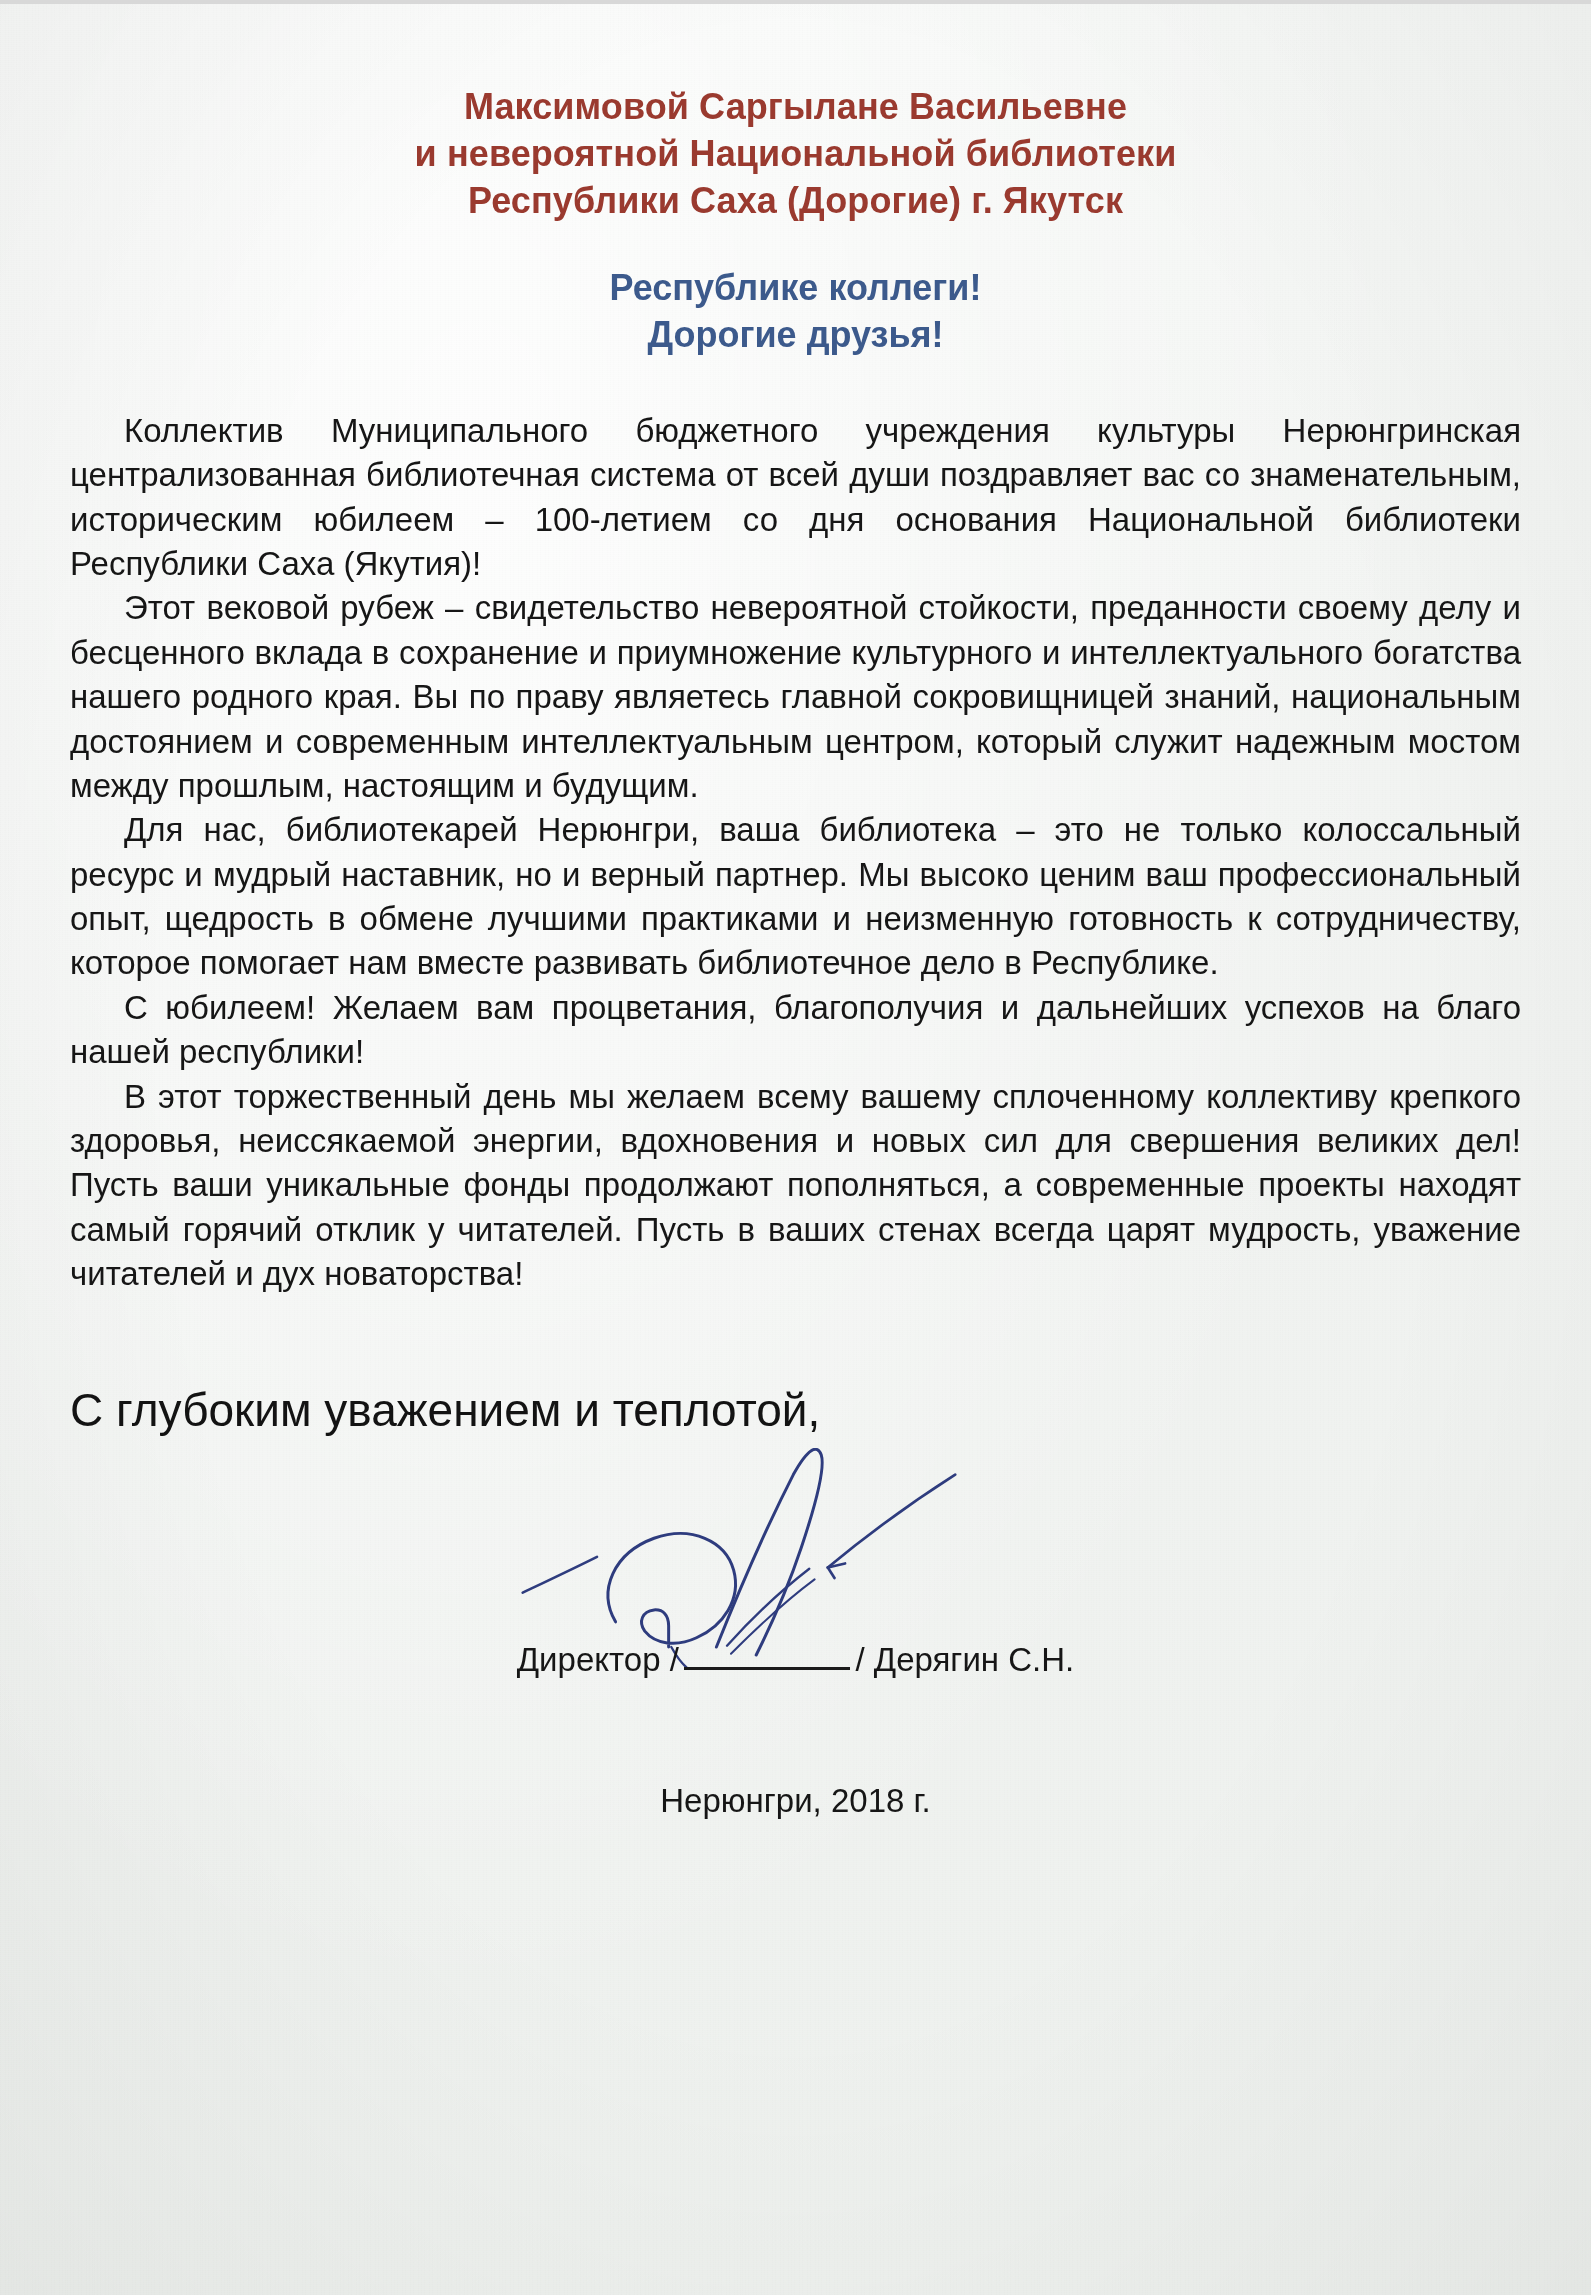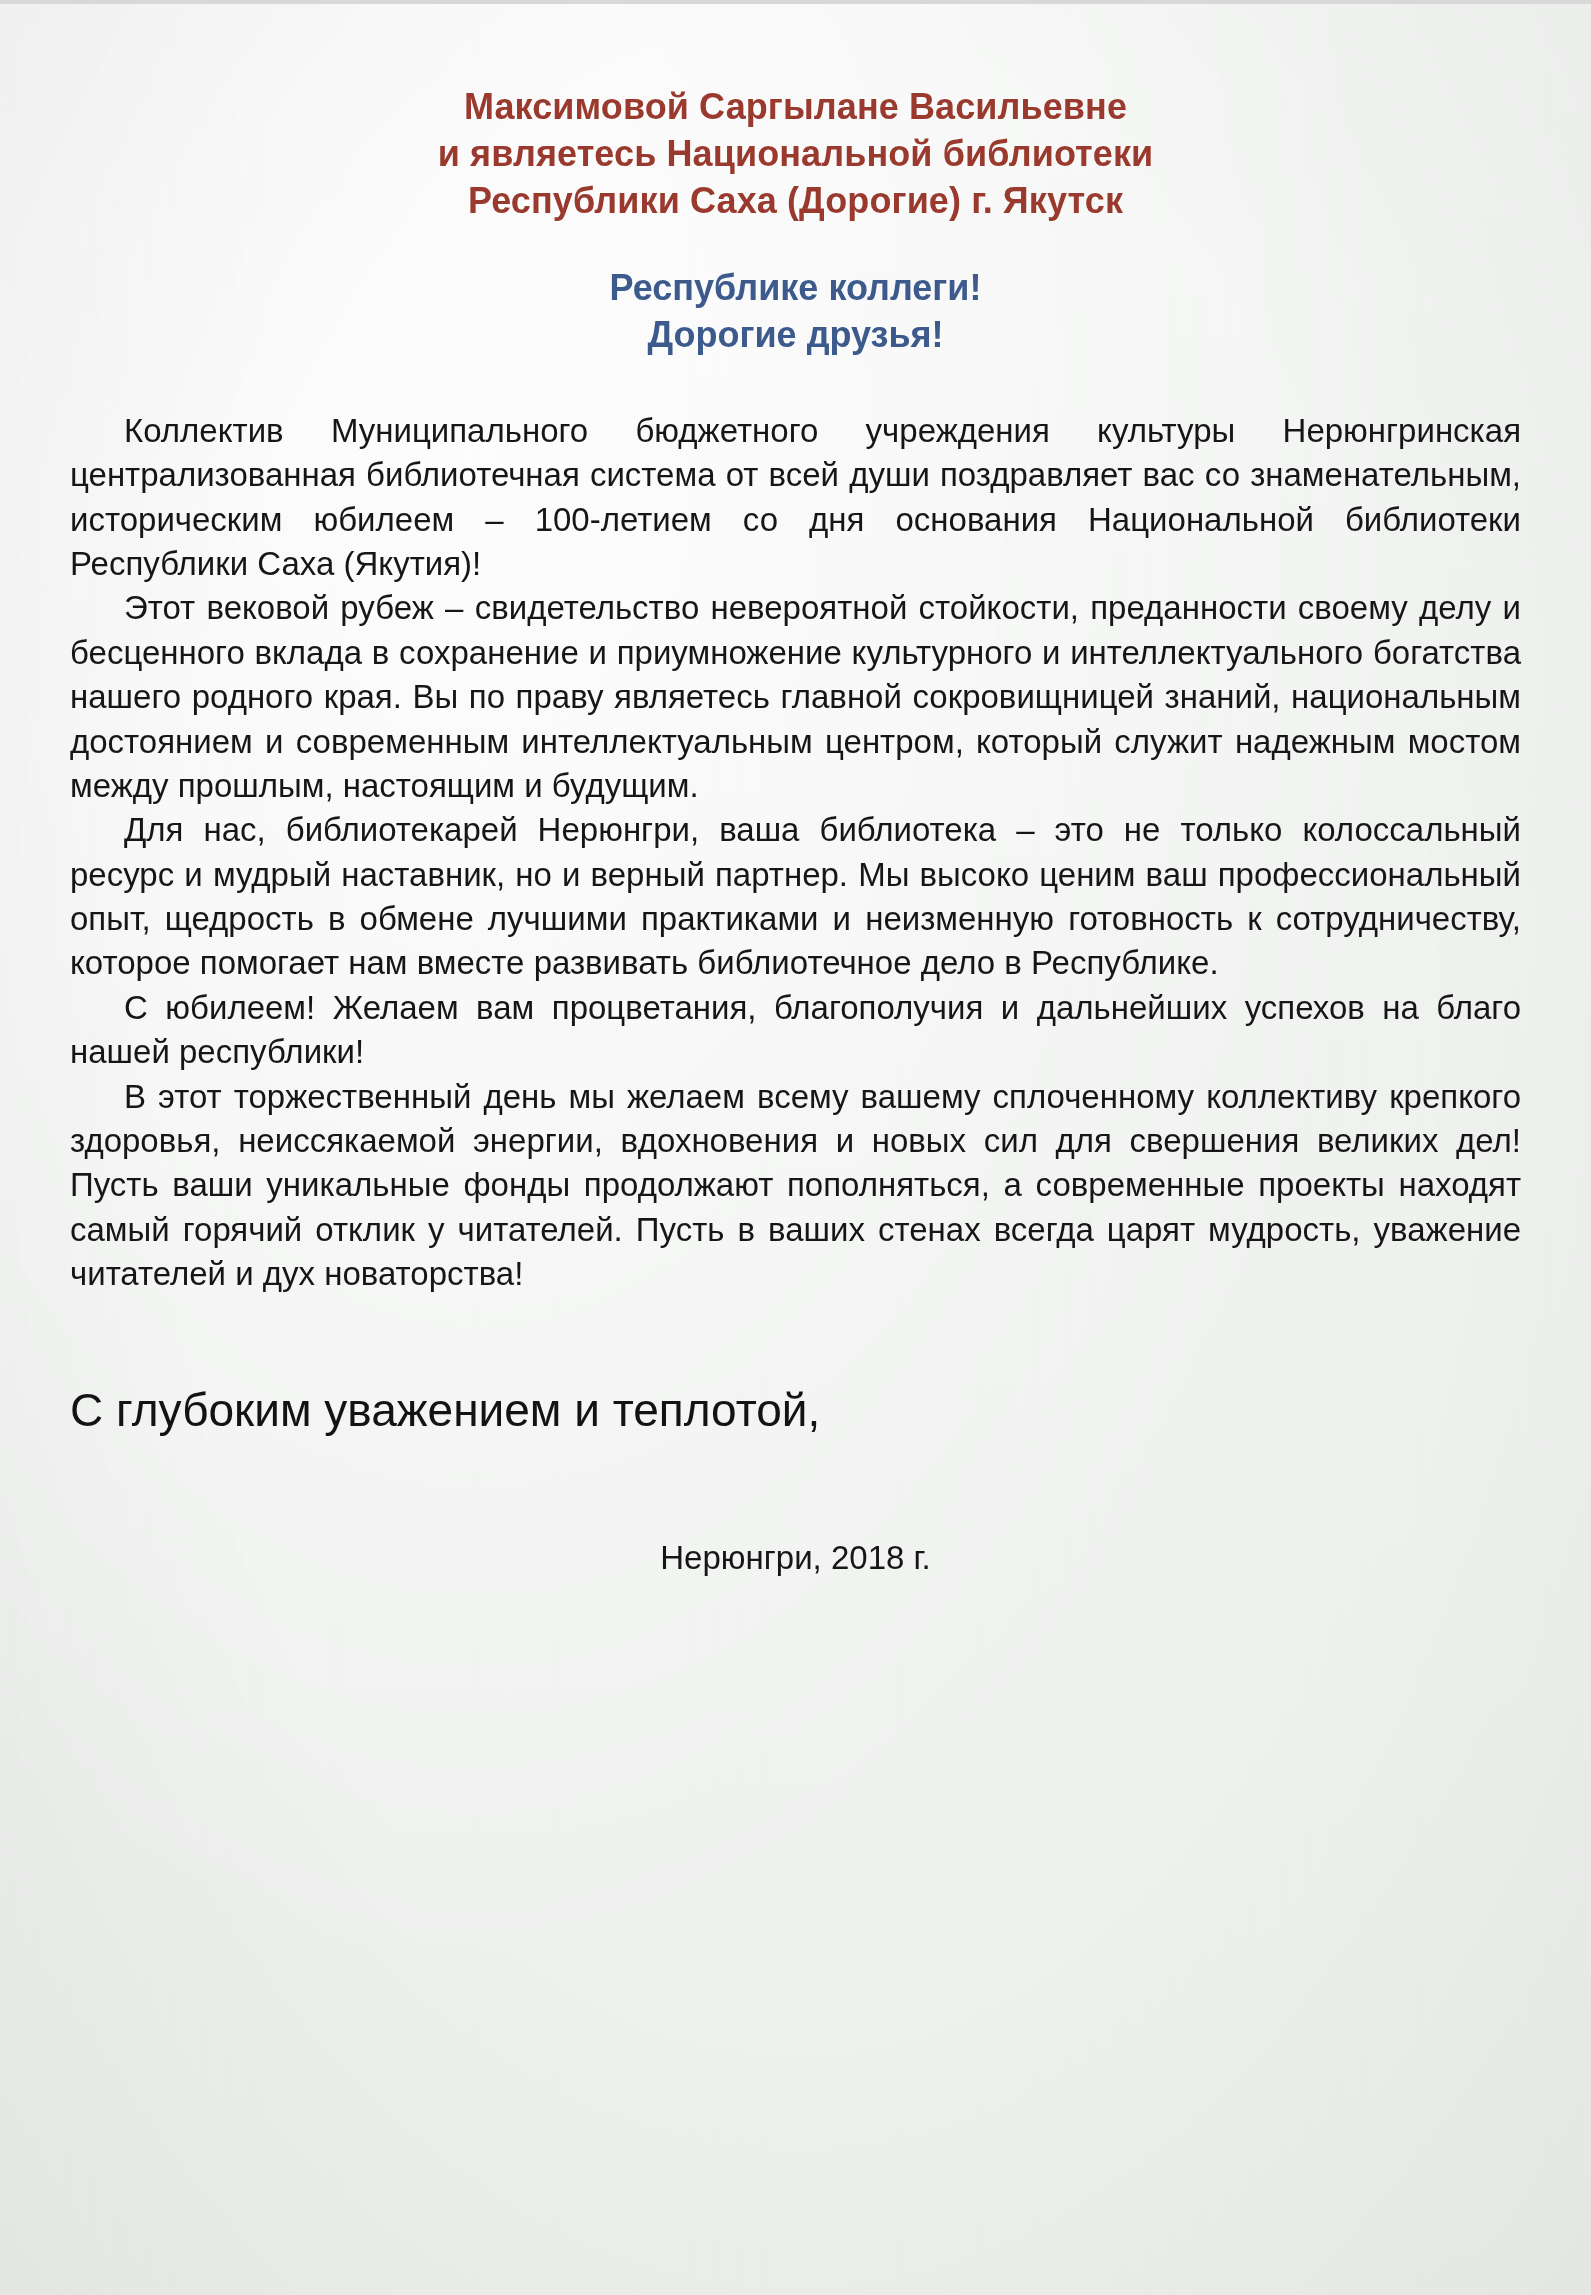--- a/index.html
+++ b/index.html
@@ -145,39 +145,61 @@
 <body>
 
 <div class="page">
   <div class="grain"></div>
   <div class="vignette"></div>
 
   <div class="content">
 
     <div class="addressee">
       <span class="ln">Максимовой Саргылане Васильевне</span>
-      <span class="ln">и являетесь Национальной библиотеки</span>
+      <span class="ln">и невероятной Национальной библиотеки</span>
       <span class="ln">Республики Саха (Дорогие) г. Якутск</span>
     </div>
 
     <div class="greeting">
       <span class="ln">Республике коллеги!</span>
       <span class="ln">Дорогие друзья!</span>
     </div>
 
     <div class="body-text">
       <p>Коллектив Муниципального бюджетного учреждения культуры Нерюнгринская централизованная библиотечная система от всей души поздравляет вас со знаменательным, историческим юбилеем – 100-летием со дня основания Национальной библиотеки Республики Саха (Якутия)!</p>
       <p>Этот вековой рубеж – свидетельство невероятной стойкости, преданности своему делу и бесценного вклада в сохранение и приумножение культурного и интеллектуального богатства нашего родного края. Вы по праву являетесь главной сокровищницей знаний, национальным достоянием и современным интеллектуальным центром, который служит надежным мостом между прошлым, настоящим и будущим.</p>
       <p>Для нас, библиотекарей Нерюнгри, ваша библиотека – это не только колоссальный ресурс и мудрый наставник, но и верный партнер. Мы высоко ценим ваш профессиональный опыт, щедрость в обмене лучшими практиками и неизменную готовность к сотрудничеству, которое помогает нам вместе развивать библиотечное дело в Республике.</p>
       <p>С юбилеем! Желаем вам процветания, благополучия и дальнейших успехов на благо нашей республики!</p>
       <p>В этот торжественный день мы желаем всему вашему сплоченному коллективу крепкого здоровья, неиссякаемой энергии, вдохновения и новых сил для свершения великих дел! Пусть ваши уникальные фонды продолжают пополняться, а современные проекты находят самый горячий отклик у читателей. Пусть в ваших стенах всегда царят мудрость, уважение читателей и дух новаторства!</p>
     </div>
 
     <div class="closing">
       <span class="ln">С глубоким уважением и теплотой,</span>
     </div>
 
+    <div class="sign-zone">
+      <svg class="sign-ink" viewBox="0 0 900 330">
+        <g fill="none" stroke="#2e3c7e" stroke-linecap="round" stroke-linejoin="round">
+          <path d="M38,218 C80,198 118,180 150,164" stroke-width="4"></path>
+          <path d="M178,262 C150,214 176,158 236,136 C292,116 344,140 356,184
+                   C368,228 340,268 300,286 C270,300 238,296 222,276
+                   C212,262 218,246 236,244 C250,243 258,252 258,268
+                   L258,300" stroke-width="4.5"></path>
+          <path d="M330,300 C362,220 400,130 446,40 C468,0 482,-6 488,10
+                   C494,28 482,78 458,150 C436,216 412,268 390,312" stroke-width="4.5"></path>
+          <path d="M346,298 C382,258 426,216 470,182" stroke-width="3.5"></path>
+          <path d="M352,310 C390,272 432,232 478,198" stroke-width="3"></path>
+          <path d="M498,180 C556,132 624,82 690,40" stroke-width="4"></path>
+          <path d="M498,180 L524,174" stroke-width="4"></path>
+          <path d="M498,180 L508,196" stroke-width="4"></path>
+          <path d="M262,300 C272,318 282,330 292,336" stroke-width="3.5"></path>
+        </g>
+      </svg>
+      <div class="sign-row">
+        <span>Директор /</span><span class="sign-rule"></span><span>/ Дерягин С.Н.</span>
+      </div>
+    </div>
 
     <div class="footer">Нерюнгри, 2018 г.</div>
 
   </div>
 </div>
 
 
 </body></html>

